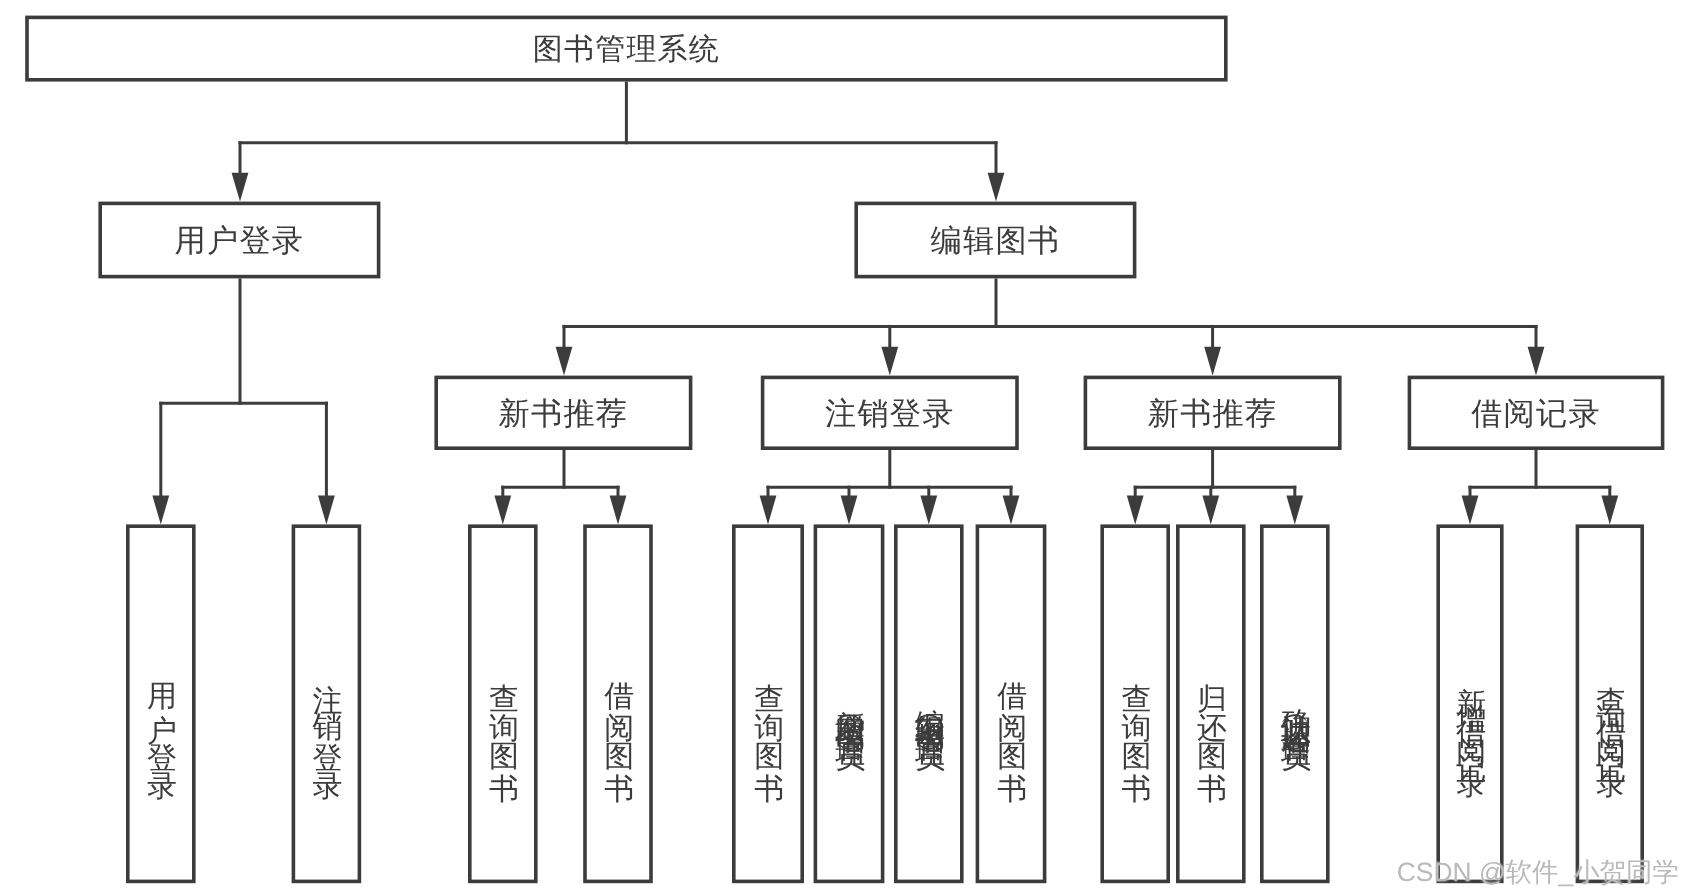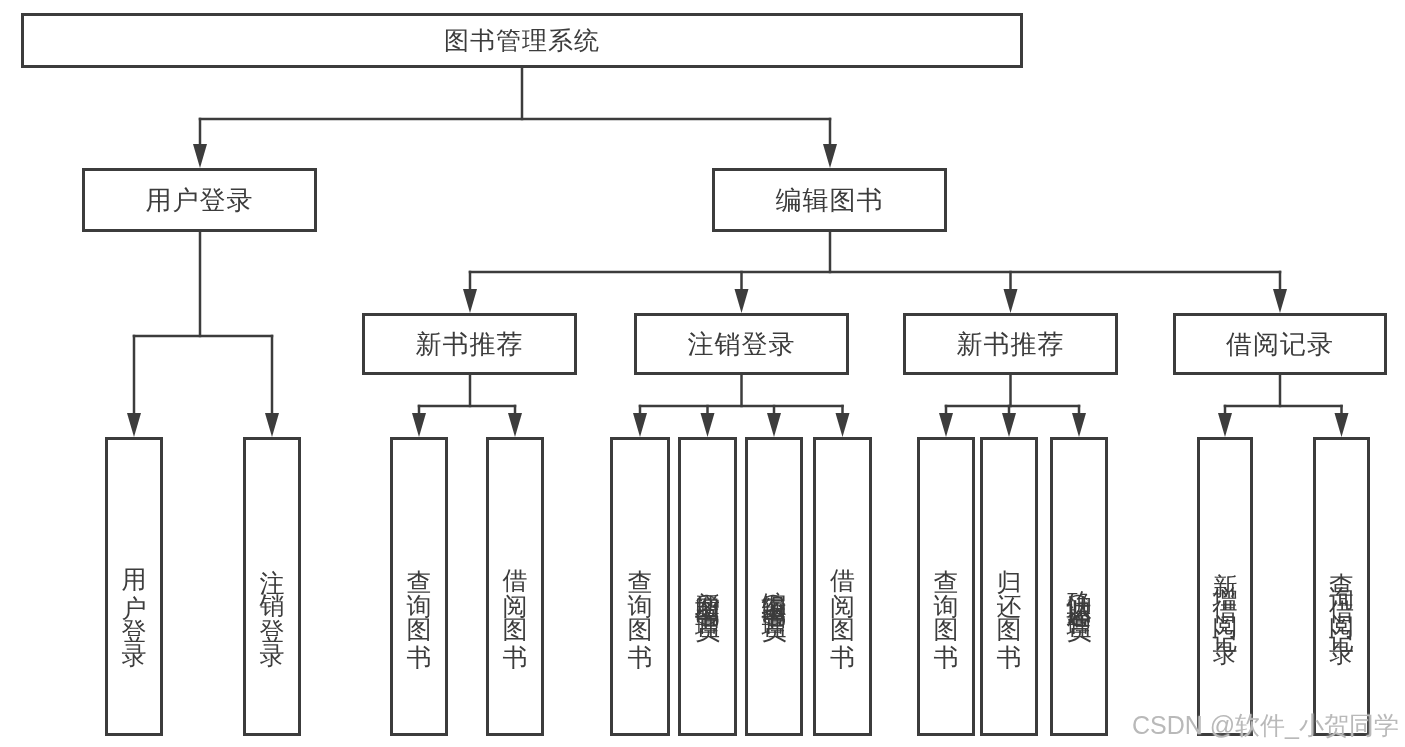--- a/index.html
+++ b/index.html
@@ -37,21 +37,21 @@
     line-height:1;
     white-space:nowrap;
   }
   .ls4{letter-spacing:25px;margin-bottom:-25px;}
   .ls6{letter-spacing:14px;margin-bottom:-14px;}
   .ls9{letter-spacing:4px;margin-bottom:-4px;}
   #watermark{
     position:absolute;
     right:6px;
     bottom:5px;
-    font-size:25px;
+    font-size:22px;
     color:#b9b9b9;
     z-index:2;
     text-shadow:0 0 2px #ffffff;
     white-space:nowrap;
   }
 </style>
 </head>
 <body>
 
 <div id="canvas">

